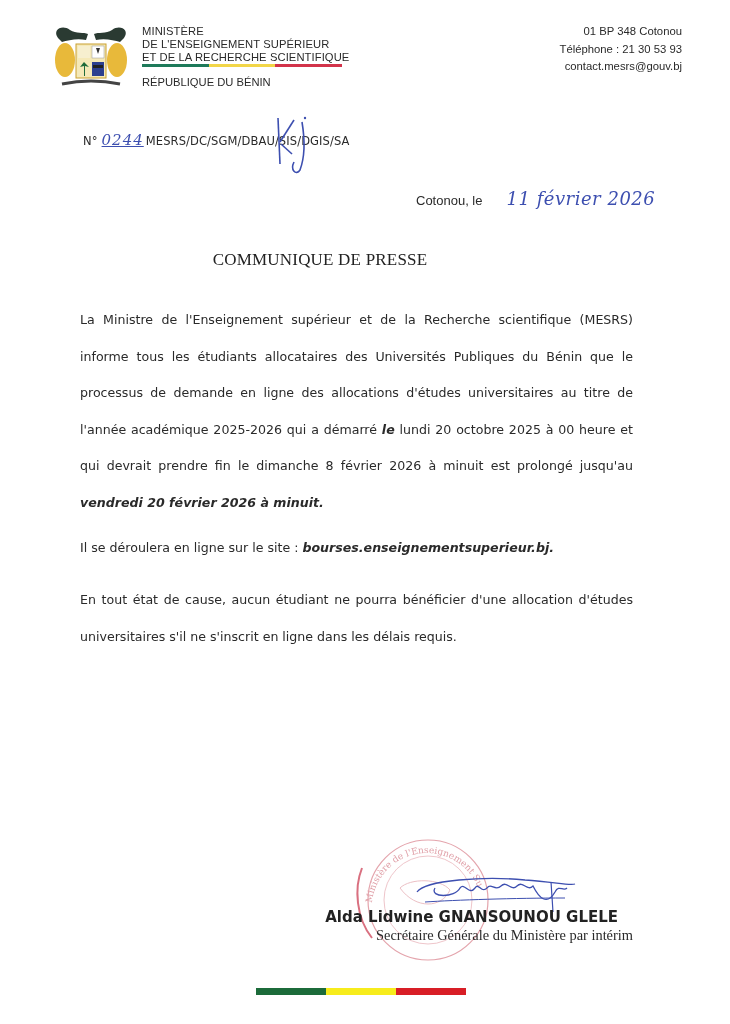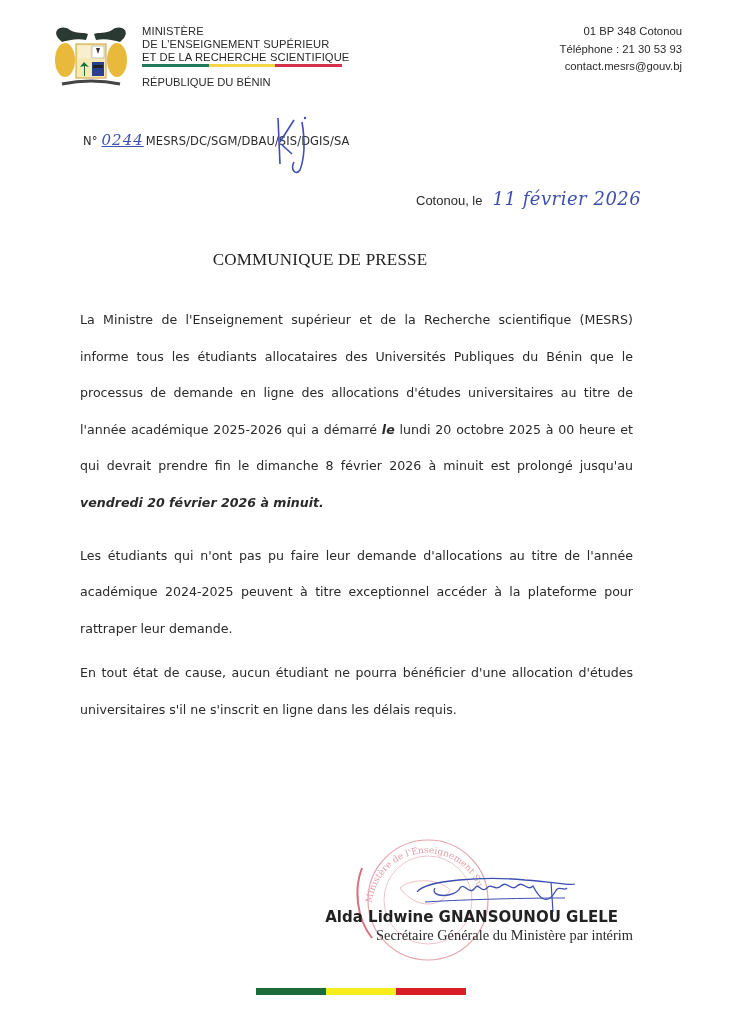--- a/index.html
+++ b/index.html
@@ -12,21 +12,21 @@
   .tricolor-small span { flex:1; height:3px; }
   .republic { left:142px; top:76px; font-family:"Liberation Sans", sans-serif; font-size:11.2px; color:#2a2a2a; }
   
   .contact { right:48px; top:23px; text-align:right; font-family:"Liberation Sans", sans-serif; font-size:11.3px; line-height:17.5px; color:#2a2a2a; }
   
   .ref { left:83px; top:131px; font-family:"DejaVu Sans", sans-serif; font-size:11.5px; color:#2a2a2a; letter-spacing:0.1px; display:flex; align-items:baseline; }
   .ref .num { font-family:"DejaVu Serif", serif; font-style:italic; color:#3d4fb0; font-size:15px; text-decoration:underline; margin:0 2px 0 4px; letter-spacing:1px; }
   .ref-mark { left:272px; top:114px; width:44px; height:62px; }
   
   .date { left:416px; top:188px; font-family:"Liberation Sans", sans-serif; font-size:13px; color:#2a2a2a; display:flex; align-items:baseline; }
-  .date .hand { font-family:"DejaVu Serif", serif; font-style:italic; color:#3d4fb0; font-size:18px; margin-left:10px; letter-spacing:0.5px; }
+  .date .hand { font-family:"DejaVu Serif", serif; font-style:italic; color:#3d4fb0; font-size:18px; margin-left:24px; letter-spacing:0.5px; }
   
   .title { left:0; width:640px; top:250px; text-align:center; font-family:"Liberation Serif", serif; font-size:17px; color:#222; letter-spacing:0.2px; }
   
   .body { left:80px; width:553px; top:302px; font-family:"DejaVu Sans", sans-serif; font-size:12.6px; color:#2a2a2a; }
   .body p { margin:0; text-align:justify; line-height:36.6px; }
   .body .gap { height:8px; }
   .body b { font-weight:bold;font-style:italic; }
   
   .stamp { left:350px; top:828px; width:150px; height:135px; }
   .sig { left:415px; top:862px; width:165px; height:52px; }
@@ -88,22 +88,22 @@
 <div class="abs date">
   <span>Cotonou, le</span>
   <span class="hand">11 février 2026</span>
 </div>
 
 <div class="abs title">COMMUNIQUE DE PRESSE</div>
 
 <div class="abs body">
   <p><span>La Ministre de l'Enseignement supérieur et de la Recherche scientifique (MESRS) informe tous les étudiants allocataires des Universités Publiques du Bénin que le processus de demande en ligne des allocations d'études universitaires au titre de l'année académique 2025-2026 qui a démarré </span><b>le</b><span> lundi 20 octobre 2025 à 00 heure et qui devrait prendre fin le dimanche 8 février 2026 à minuit est prolongé jusqu'au </span><b>vendredi 20 février 2026 à minuit.</b></p>
   <div class="gap"></div>
+  <p><span>Il se déroulera en ligne sur le site : </span><b>bourses.enseignementsuperieur.bj.</b></p>
   <div class="gap"></div>
-  <p>Les étudiants qui n'ont pas pu faire leur demande d'allocations au titre de l'année académique 2024-2025 peuvent à titre exceptionnel accéder à la plateforme pour rattraper leur demande.</p>
   <div class="gap"></div>
   <p>En tout état de cause, aucun étudiant ne pourra bénéficier d'une allocation d'études universitaires s'il ne s'inscrit en ligne dans les délais requis.</p>
 </div>
 
 <svg class="abs stamp" viewBox="0 0 150 135">
   <defs>
     <path id="stampArc" d="M 22 75 A 55 55 0 0 1 128 60"></path>
   </defs>
   <circle cx="78" cy="72" r="60" fill="none" stroke="#e4a4ac" stroke-width="1.2"></circle>
   <circle cx="78" cy="72" r="44" fill="none" stroke="#eab6bc" stroke-width="0.8"></circle>

